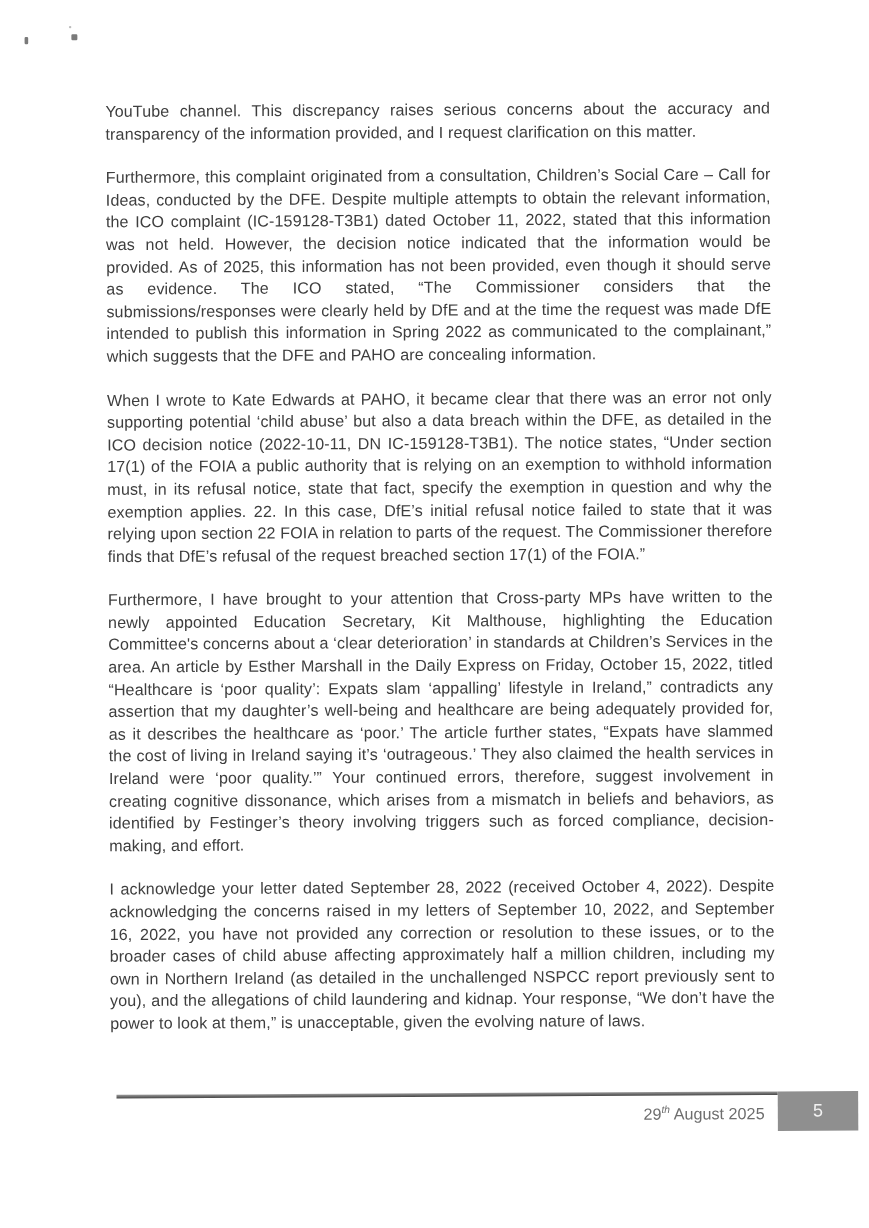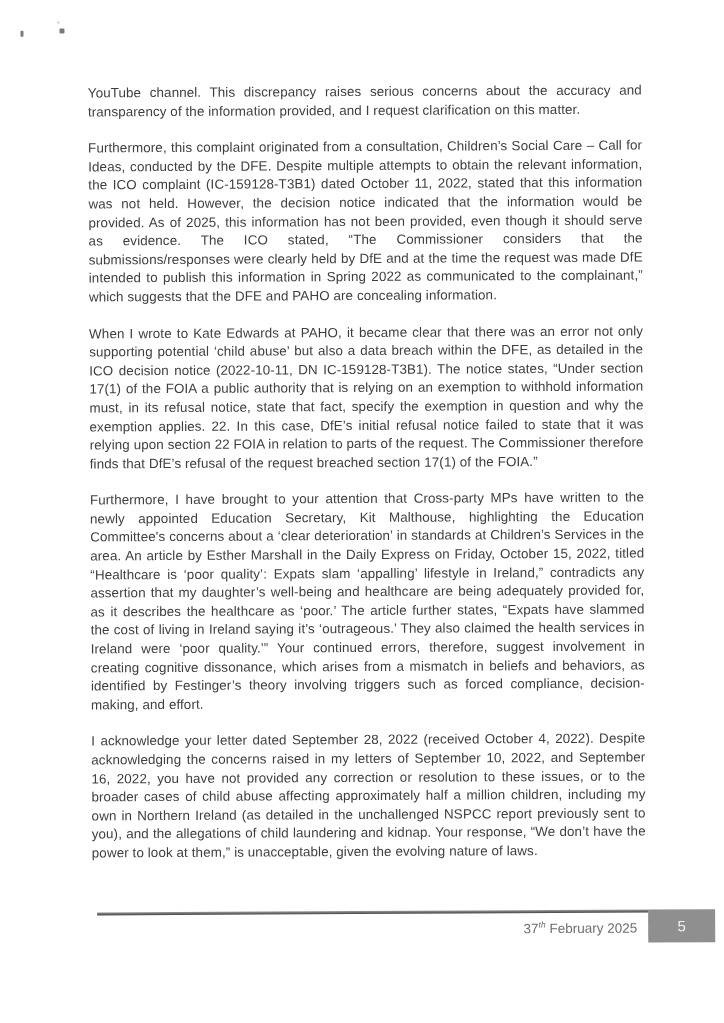--- a/index.html
+++ b/index.html
@@ -92,19 +92,19 @@
   <div class="content">
     <p>YouTube channel. This discrepancy raises serious concerns about the accuracy and transparency of the information provided, and I request clarification on this matter.</p>
     <p>Furthermore, this complaint originated from a consultation, Children’s Social Care – Call for Ideas, conducted by the DFE. Despite multiple attempts to obtain the relevant information, the ICO complaint (IC-159128-T3B1) dated October 11, 2022, stated that this information was not held. However, the decision notice indicated that the information would be provided. As of 2025, this information has not been provided, even though it should serve as evidence. The ICO stated, “The Commissioner considers that the submissions/responses were clearly held by DfE and at the time the request was made DfE intended to publish this information in Spring 2022 as communicated to the complainant,” which suggests that the DFE and PAHO are concealing information.</p>
     <p>When I wrote to Kate Edwards at PAHO, it became clear that there was an error not only supporting potential ‘child abuse’ but also a data breach within the DFE, as detailed in the ICO decision notice (2022-10-11, DN IC-159128-T3B1). The notice states, “Under section 17(1) of the FOIA a public authority that is relying on an exemption to withhold information must, in its refusal notice, state that fact, specify the exemption in question and why the exemption applies. 22. In this case, DfE’s initial refusal notice failed to state that it was relying upon section 22 FOIA in relation to parts of the request. The Commissioner therefore finds that DfE’s refusal of the request breached section 17(1) of the FOIA.”</p>
     <p>Furthermore, I have brought to your attention that Cross-party MPs have written to the newly appointed Education Secretary, Kit Malthouse, highlighting the Education Committee's concerns about a ‘clear deterioration’ in standards at Children’s Services in the area. An article by Esther Marshall in the Daily Express on Friday, October 15, 2022, titled “Healthcare is ‘poor quality’: Expats slam ‘appalling’ lifestyle in Ireland,” contradicts any assertion that my daughter’s well-being and healthcare are being adequately provided for, as it describes the healthcare as ‘poor.’ The article further states, “Expats have slammed the cost of living in Ireland saying it’s ‘outrageous.’ They also claimed the health services in Ireland were ‘poor quality.’” Your continued errors, therefore, suggest involvement in creating cognitive dissonance, which arises from a mismatch in beliefs and behaviors, as identified by Festinger’s theory involving triggers such as forced compliance, decision-making, and effort.</p>
     <p>I acknowledge your letter dated September 28, 2022 (received October 4, 2022). Despite acknowledging the concerns raised in my letters of September 10, 2022, and September 16, 2022, you have not provided any correction or resolution to these issues, or to the broader cases of child abuse affecting approximately half a million children, including my own in Northern Ireland (as detailed in the unchallenged NSPCC report previously sent to you), and the allegations of child laundering and kidnap. Your response, “We don’t have the power to look at them,” is unacceptable, given the evolving nature of laws.</p>
   </div>
 
   <div class="footer-line"></div>
 
-  <div class="footer-date"><span>37</span><sup>th</sup><span> February 2025</span></div>
+  <div class="footer-date"><span>29</span><sup>th</sup><span> August 2025</span></div>
 
   <div class="page-box">
     <span>5</span>
   </div>
 
 </div>
 
 </body></html>

